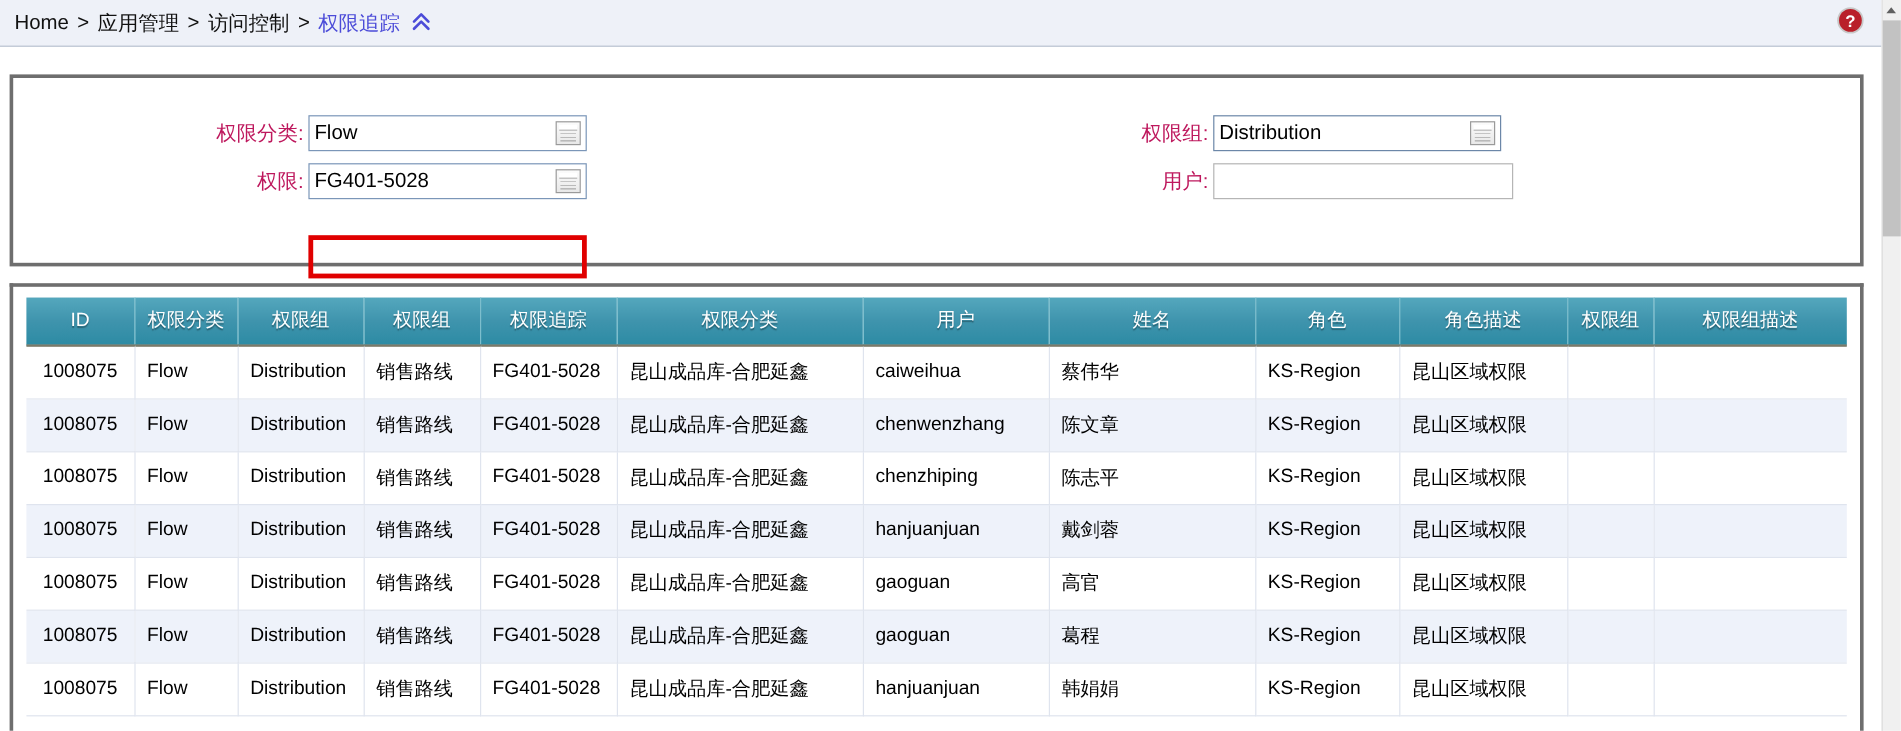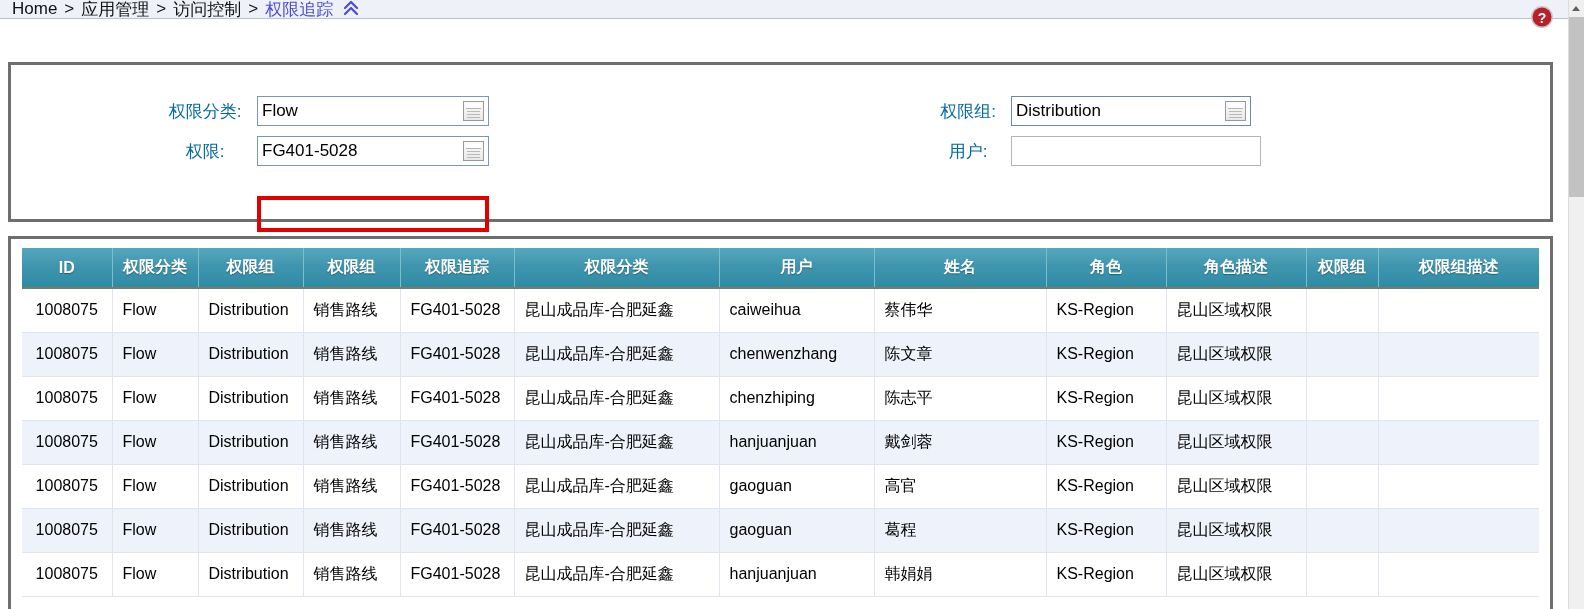--- a/index.html
+++ b/index.html
@@ -16,21 +16,21 @@
     position: absolute;
     left: 0; top: 0;
     width: 1568px; height: 609px;
     background: #ffffff;
     overflow: hidden;
   }
 
   
   #breadcrumb-bar {
     position: relative;
-    height: 19px;
+    height: 39px;
     background: #eef1f8;
     border-bottom: 1px solid #b9c2d0;
     display: flex;
     align-items: center;
     padding-left: 12px;
   }
   .crumb {
     font-size: 17px;
     color: #111111;
     white-space: nowrap;
@@ -65,22 +65,22 @@
     background: #ffffff;
     border: 3px solid #6e6e6e;
   }
   .field-row {
     position: absolute;
     display: flex;
     align-items: center;
   }
   .field-label {
     font-size: 17px;
-    color: #0369a1;
-    text-align: center;
+    color: #be185d;
+    text-align: right;
     white-space: nowrap;
     padding-right: 4px;
   }
   .ctl {
     position: relative;
     height: 30px;
     border: 1px solid #7b96b8;
     background: #ffffff;
     display: flex;
     align-items: center;
@@ -152,21 +152,21 @@
   table.grid {
     border-collapse: collapse;
     width: 1517px;
     margin: 9px 0 0 11px;
     table-layout: fixed;
   }
   table.grid th {
     background: linear-gradient(#54a7bd 0%, #3f94ad 50%, #2d8ba4 100%);
     color: #ffffff;
     font-size: 16px;
-    font-weight: bold;
+    font-weight: normal;
     height: 40px;
     border-right: 1px solid #7dbecd;
     border-bottom: 2px solid #7a7a6a;
     text-align: center;
     text-shadow: 0 1px 1px rgba(0,0,0,.35);
     white-space: nowrap;
     padding: 0 4px;
   }
   table.grid th:last-child { border-right: none; }
   table.grid td {

